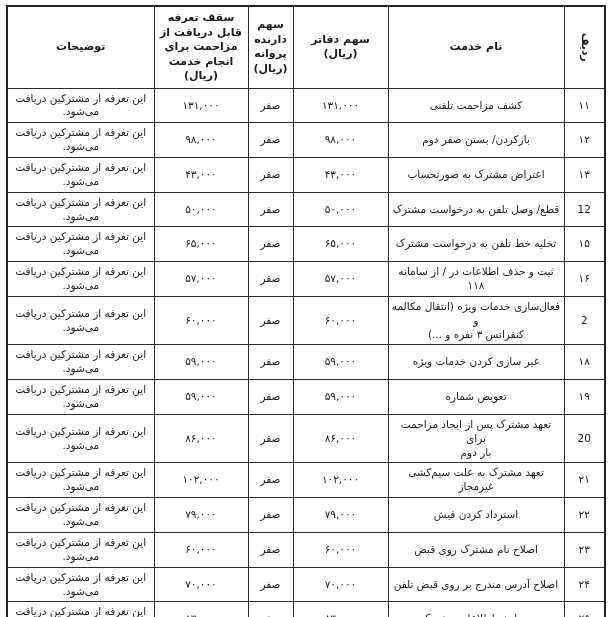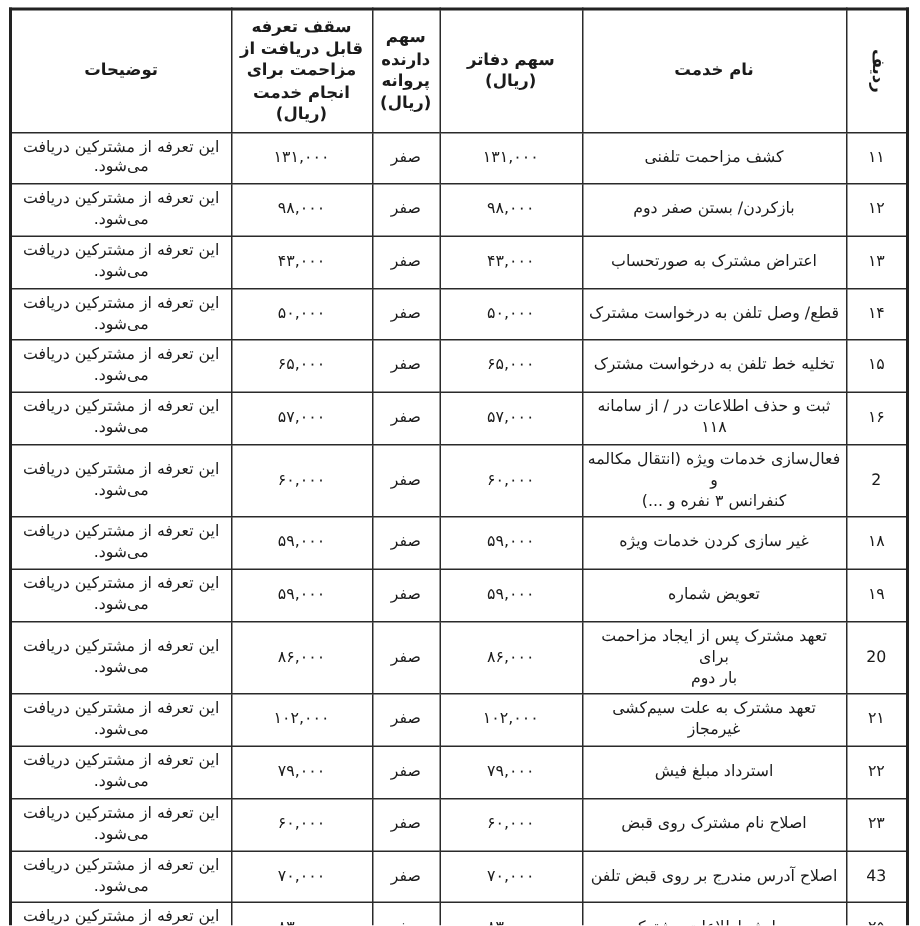--- a/index.html
+++ b/index.html
@@ -103,21 +103,21 @@
   </tr>
         <tr>
     <td class="c-num">۱۳</td>
     <td class="c-service">اعتراض مشترک به صورتحساب</td>
     <td class="c-office">۴۳,۰۰۰</td>
     <td class="c-license">صفر</td>
     <td class="c-cap">۴۳,۰۰۰</td>
     <td class="c-notes">این تعرفه از مشترکین دریافت می‌شود.</td>
   </tr>
         <tr>
-    <td class="c-num">۱۴</td>
+    <td class="c-num">12</td>
     <td class="c-service">قطع/ وصل تلفن به درخواست مشترک</td>
     <td class="c-office">۵۰,۰۰۰</td>
     <td class="c-license">صفر</td>
     <td class="c-cap">۵۰,۰۰۰</td>
     <td class="c-notes">این تعرفه از مشترکین دریافت می‌شود.</td>
   </tr>
         <tr>
     <td class="c-num">۱۵</td>
     <td class="c-service">تخلیه خط تلفن به درخواست مشترک</td>
     <td class="c-office">۶۵,۰۰۰</td>
@@ -170,36 +170,36 @@
         <tr>
     <td class="c-num">۲۱</td>
     <td class="c-service">تعهد مشترک به علت سیم‌کشی غیرمجاز</td>
     <td class="c-office">۱۰۲,۰۰۰</td>
     <td class="c-license">صفر</td>
     <td class="c-cap">۱۰۲,۰۰۰</td>
     <td class="c-notes">این تعرفه از مشترکین دریافت می‌شود.</td>
   </tr>
         <tr>
     <td class="c-num">۲۲</td>
-    <td class="c-service">استرداد مبلغ فیش</td>
+    <td class="c-service">استرداد کردن فیش</td>
     <td class="c-office">۷۹,۰۰۰</td>
     <td class="c-license">صفر</td>
     <td class="c-cap">۷۹,۰۰۰</td>
     <td class="c-notes">این تعرفه از مشترکین دریافت می‌شود.</td>
   </tr>
         <tr>
     <td class="c-num">۲۳</td>
     <td class="c-service">اصلاح نام مشترک روی قبض</td>
     <td class="c-office">۶۰,۰۰۰</td>
     <td class="c-license">صفر</td>
     <td class="c-cap">۶۰,۰۰۰</td>
     <td class="c-notes">این تعرفه از مشترکین دریافت می‌شود.</td>
   </tr>
         <tr>
-    <td class="c-num">43</td>
+    <td class="c-num">۲۴</td>
     <td class="c-service">اصلاح آدرس مندرج بر روی قبض تلفن</td>
     <td class="c-office">۷۰,۰۰۰</td>
     <td class="c-license">صفر</td>
     <td class="c-cap">۷۰,۰۰۰</td>
     <td class="c-notes">این تعرفه از مشترکین دریافت می‌شود.</td>
   </tr>
         <tr>
     <td class="c-num">۲۵</td>
     <td class="c-service">ویرایش اطلاعات مشترک</td>
     <td class="c-office">۸۳,۰۰۰</td>

